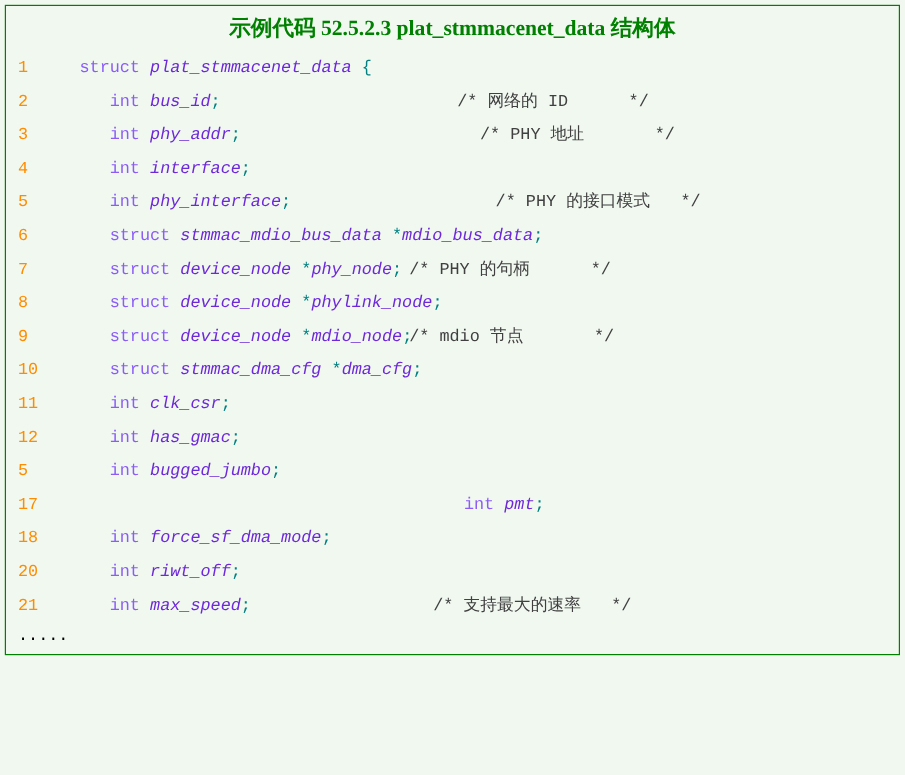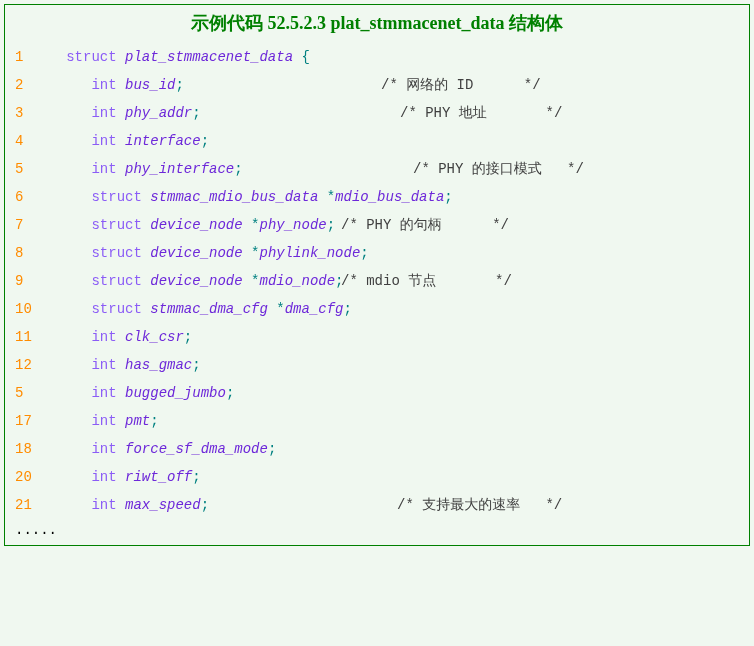--- a/index.html
+++ b/index.html
@@ -102,30 +102,30 @@
       <div class="line">
         <span class="lineno">12</span>
         <span class="code" style="position: relative;">      <span class="kw">int</span> <span class="ident">has_gmac</span><span class="punct">;</span></span>
       </div>
       <div class="line">
         <span class="lineno">5</span>
         <span class="code" style="position: relative;">      <span class="kw">int</span> <span class="ident">bugged_jumbo</span><span class="punct">;</span></span>
       </div>
       <div class="line">
         <span class="lineno">17</span>
-        <span class="code" style="position: relative;">      <span class="kw">int</span> <span class="ident">pmt</span><span class="punct">;</span></span>
+        <span class="code" style="position: relative; text-align: center;">      <span class="kw">int</span> <span class="ident">pmt</span><span class="punct">;</span></span>
       </div>
       <div class="line">
         <span class="lineno">18</span>
         <span class="code" style="position: relative;">      <span class="kw">int</span> <span class="ident">force_sf_dma_mode</span><span class="punct">;</span></span>
       </div>
       <div class="line">
         <span class="lineno">20</span>
         <span class="code" style="position: relative;">      <span class="kw">int</span> <span class="ident">riwt_off</span><span class="punct">;</span></span>
       </div>
       <div class="line">
         <span class="lineno">21</span>
-        <span class="code" style="position: relative;">      <span class="kw">int</span> <span class="ident">max_speed</span><span class="punct">;</span><span class="comment" style="position: absolute; left: 356px;">/* 支持最大的速率   */</span></span>
+        <span class="code" style="position: relative;">      <span class="kw">int</span> <span class="ident">max_speed</span><span class="punct">;</span><span class="comment" style="position: absolute; left: 320px;">/* 支持最大的速率   */</span></span>
       </div>
     </div>
   <div class="dots">.....</div>
 
 </div>
 
 </body></html>

